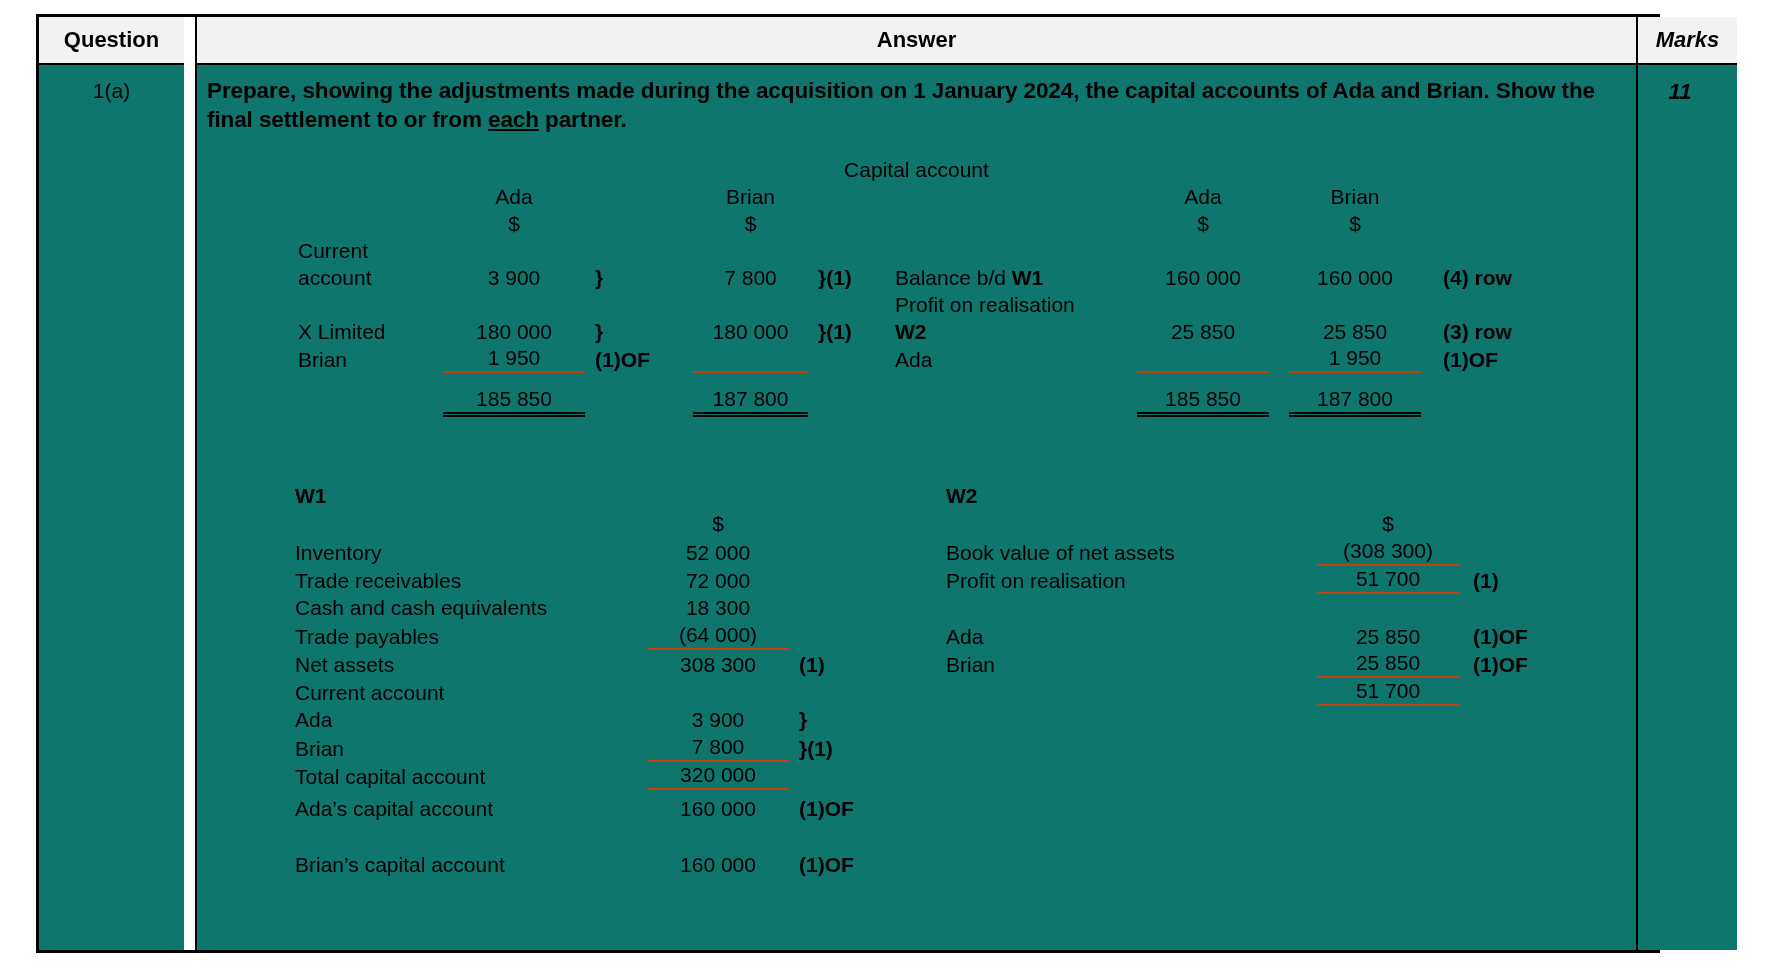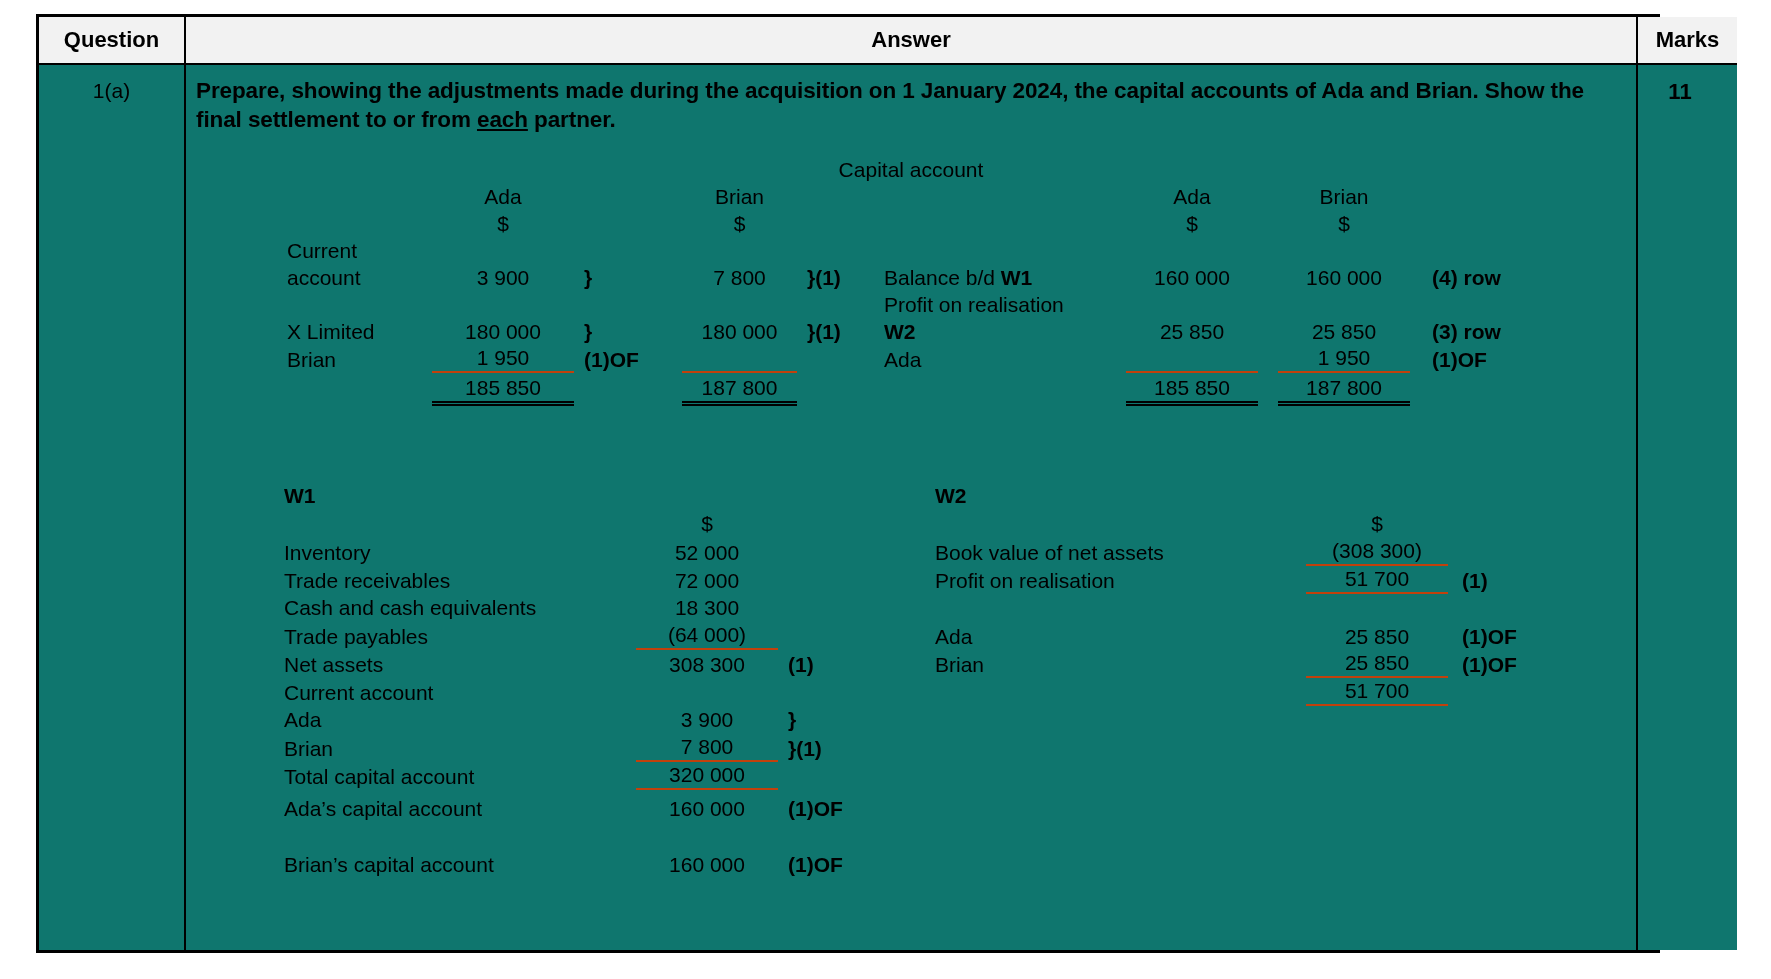--- a/index.html
+++ b/index.html
@@ -18,22 +18,22 @@
     grid-template-columns: 145px 1452px 101px;
     grid-template-rows: 48px 885px;
   }
   .cell { background: #0f766e; overflow: hidden; }
   .head {
     background: #f2f2f2;
     border-bottom: 2px solid #000;
     display: flex; align-items: center; justify-content: center;
     font-weight: bold; font-size: 22px;
   }
-  .col2 { border-left: 2px solid #000; }
-  .col3 { border-left: 2px solid #000; }
+  .col2 { border-left: 2px solid #000; margin-left: 11px; }
+  .col3 { border-left: 2px solid #000; font-style: italic; }
   .qcell { text-align: center; padding-top: 14px; font-size: 21px; }
   .mcell { text-align: center; padding: 14px 15px 0 0; font-weight: bold; font-size: 22px; }
 
   .instr {
     font-weight: bold;
     font-size: 22.5px;
     line-height: 29px;
     padding: 11px 16px 0 10px;
     letter-spacing: -0.1px;
   }
@@ -49,21 +49,21 @@
     align-items: end;
   }
   .ca-row.totals { height: 31px; }.gc2{grid-column:2}.gc3{grid-column:3}.gc4{grid-column:4}
   .gc5{grid-column:5}.gc6{grid-column:6}.gc7{grid-column:7}.gc8{grid-column:8}.gc10{grid-column:10}.gc11{grid-column:11}
   .amt { text-align: center; }
   .ctr { text-align: center; }
   .b { font-weight: bold; }
   .mk { font-weight: bold; padding-left: 10px; }
   .mkr { font-weight: bold; padding-left: 22px; white-space: nowrap; }
   .rb { border-bottom: 2px solid #c2410c; align-self: stretch; }
-  .rdb { border-bottom: 5px double #000; align-self: stretch; padding-top: 3px; }
+  .rdb { border-bottom: 5px double #000; align-self: stretch; padding-top: 14px; }
 
   .w-grid { margin-top: 78px; }
   .w-row {
     display: grid;
     grid-template-columns: 98px 352px 142px 157px 311px 60px 142px 160px;
     height: 28px;
     font-size: 21px; line-height: 27px;
     align-items: end;
   }
   .w-row.mt4 { margin-top: 5px; }.wg2{grid-column:2}.wg3{grid-column:3}.wg4{grid-column:4}

